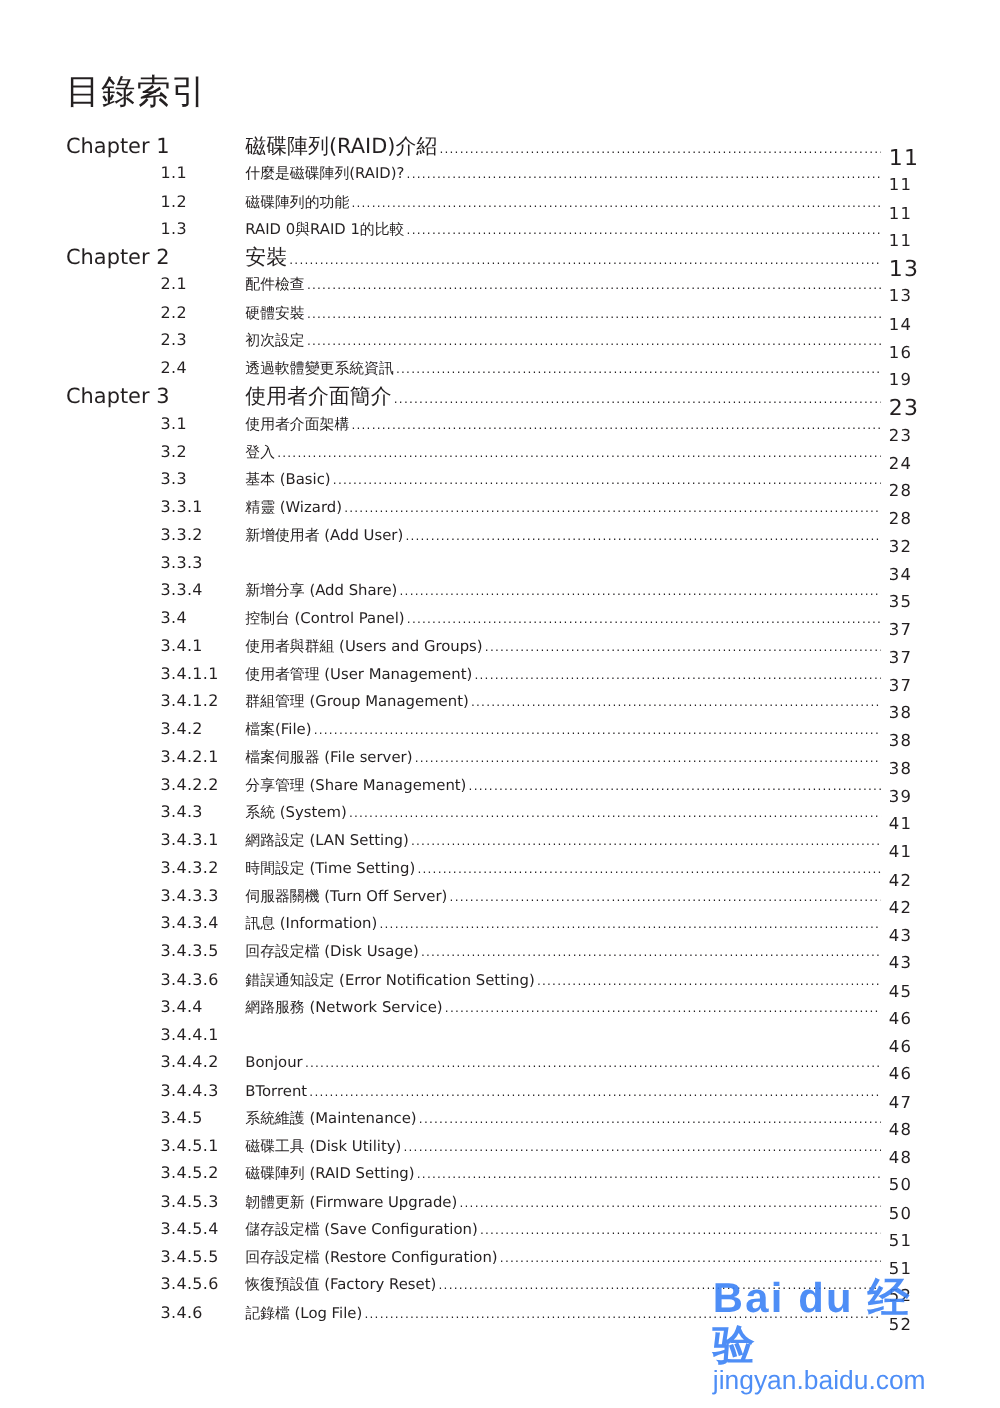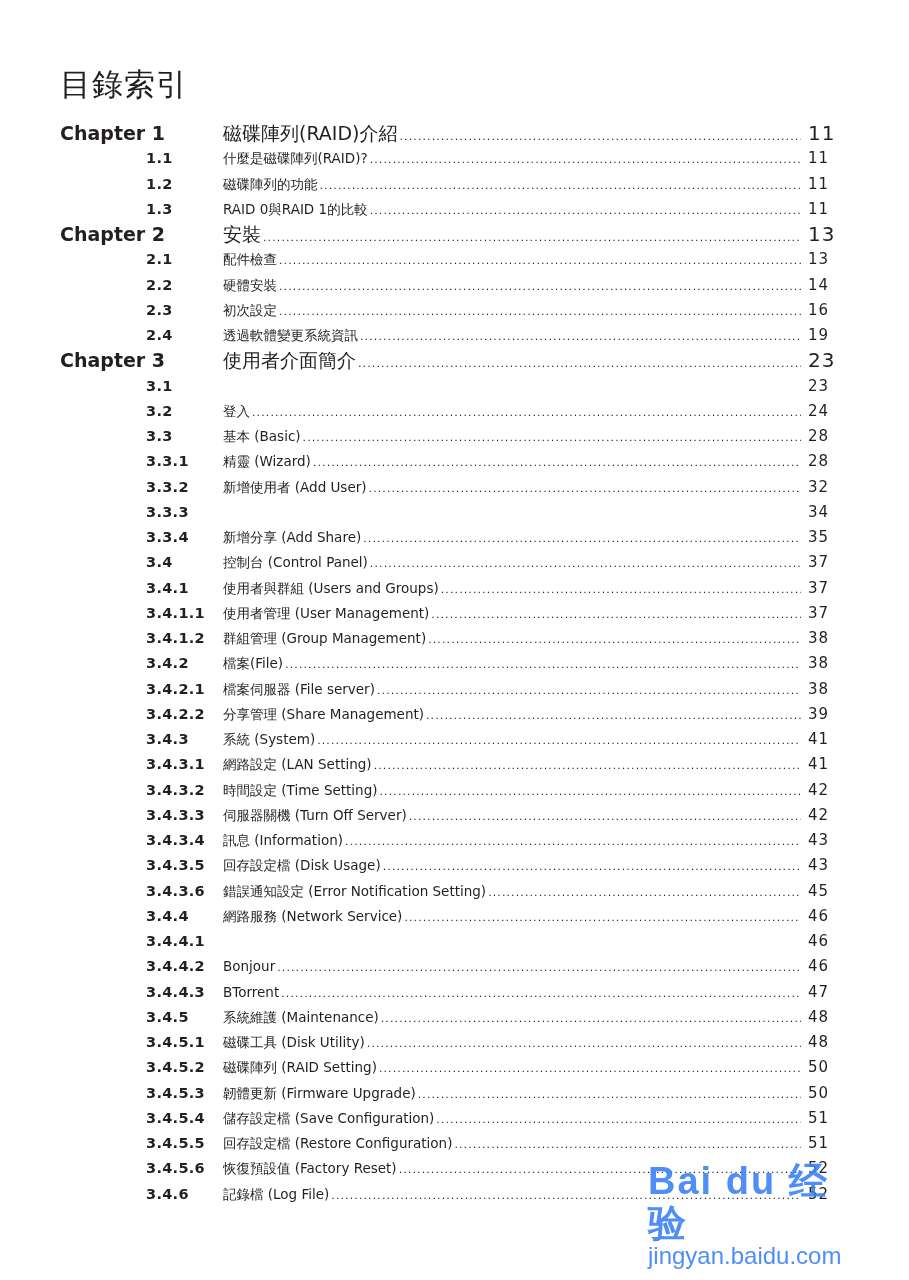--- a/index.html
+++ b/index.html
@@ -6,38 +6,38 @@
   body {
     width: 909px; height: 1280px; background: #ffffff; position: relative; overflow: hidden;
     font-family: "DejaVu Sans", "Liberation Sans", sans-serif; color: #231f20;
   }
   .title {
     position: absolute; left: 60px; top: 64px; font-size: 31px; letter-spacing: 1px;
     font-weight: normal; margin: 0; line-height: 40px;
   }
   .toc { position: absolute; left: 0; top: 121px; width: 909px; }
   .row { position: relative; height: 25.25px; line-height: 25.25px; }
-  .num { position: absolute; white-space: nowrap; font-weight: bold; }
+  .num { position: absolute; white-space: nowrap; }
   .row.sec .num { left: 146px; font-size: 14.5px; letter-spacing: 0.3px; }
   .row.chap .num { left: 60px; font-size: 19px; }
   .label-wrap {
     position: absolute; left: 223px; width: 578px; display: flex; align-items: baseline;
     white-space: nowrap; overflow: hidden;
   }
   .row.sec .label-wrap { font-size: 13.5px; }
   .row.chap .label-wrap { font-size: 19px; }
   .label { flex: 0 0 auto; }
   .leader {
     flex: 1 1 auto; overflow: hidden; margin-left: 2px;
     font-size: 11px; letter-spacing: 1.1px; color: #231f20;
   }
   .leader::before {
     content: "..................................................................................................................................................................................................................................................";
   }
-  .page { position: absolute; left: 808px; white-space: nowrap; letter-spacing: 1px; }
+  .page { position: absolute; left: 808px; white-space: nowrap; letter-spacing: 1px; margin-top: 10px; }
   .row.sec .page { font-size: 15px; }
   .row.chap .page { font-size: 20px; }
   .watermark {
     position: absolute; left: 648px; top: 1160px; width: 220px; height: 75px;
     color: #3b82f6; opacity: 0.9; pointer-events: none;
   }
   .wm-logo { font-size: 38px; font-weight: bold; letter-spacing: 2px; line-height: 42px; font-family: "Liberation Sans", sans-serif; }
   .wm-url { font-size: 24px; line-height: 24px; font-family: "Liberation Sans", sans-serif; }
 </style>
 </head>
@@ -121,20 +121,24 @@
     <div class="row chap">
     <span class="num">Chapter 3</span>
     <span class="label-wrap">
       <span class="label">使用者介面簡介</span>
       <span class="leader"></span>
     </span>
     <span class="page">23</span>
   </div>
     <div class="row sec">
     <span class="num">3.1</span>
+    <span class="label-wrap">
+      <span class="label">使用者介面架構</span>
+      <span class="leader"></span>
+    </span>
     <span class="page">23</span>
   </div>
     <div class="row sec">
     <span class="num">3.2</span>
     <span class="label-wrap">
       <span class="label">登入</span>
       <span class="leader"></span>
     </span>
     <span class="page">24</span>
   </div>

